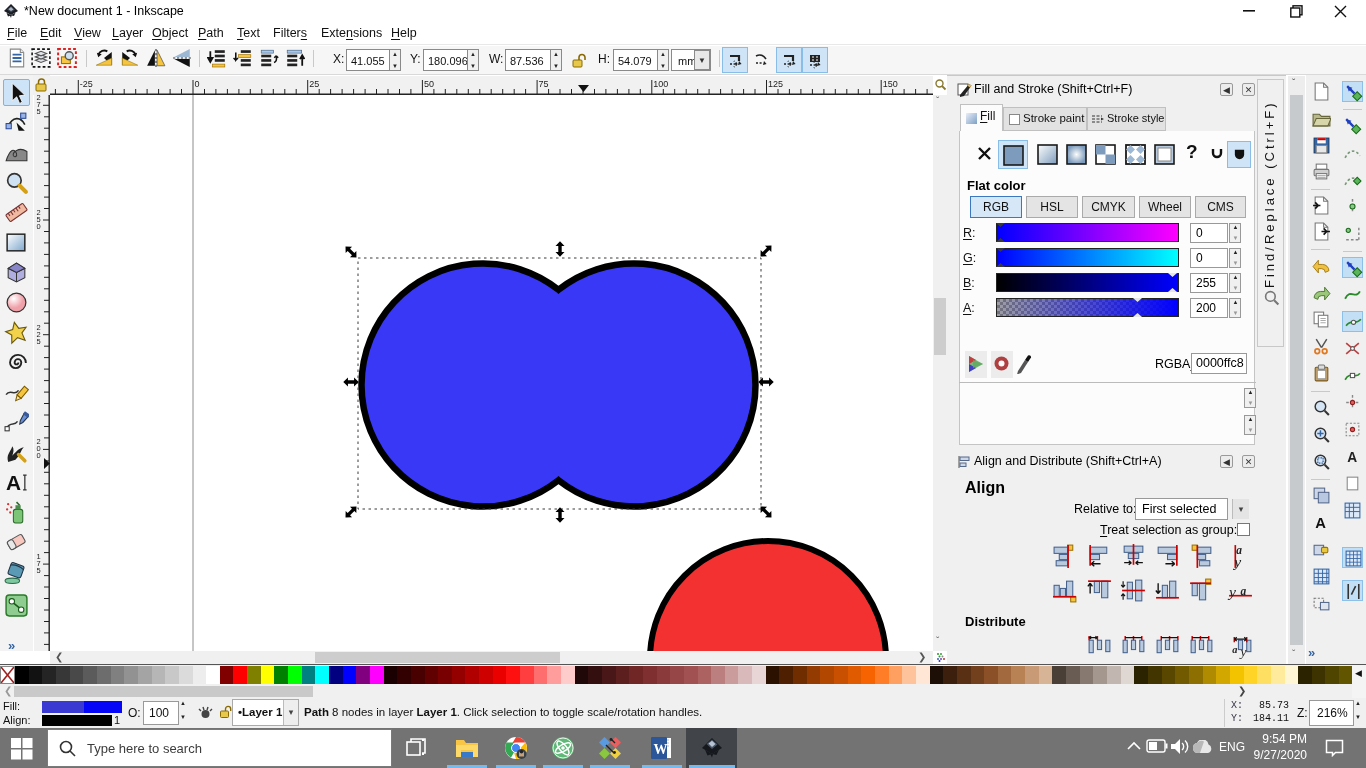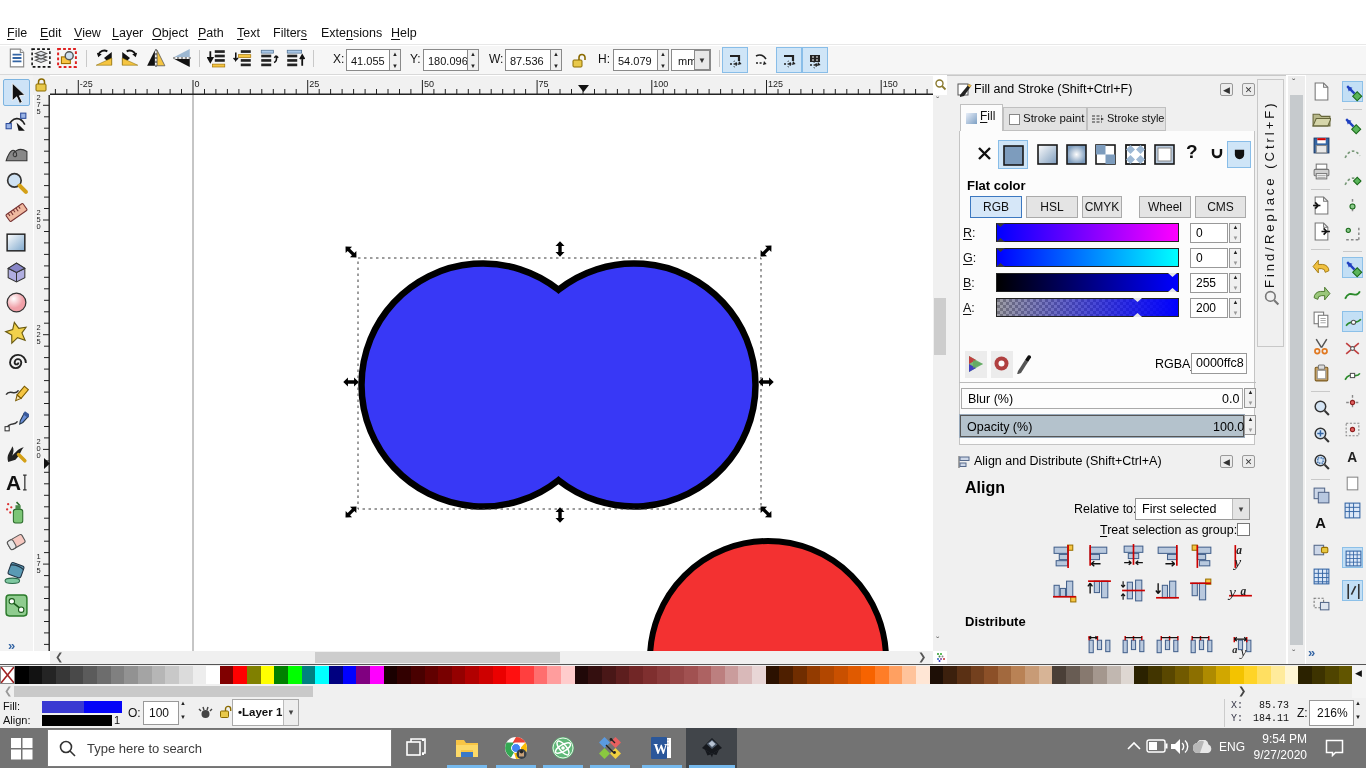--- a/index.html
+++ b/index.html
@@ -93,20 +93,39 @@
 .sbtn svg { width:19px; height:19px; margin:1px; }
 .cbtn.hl,.sbtn.hl { background:#c3dff5; border:1px solid #8cc0e8; }
 .csep { position:absolute; width:19px; height:1px; background:#c9c9c9; }
 .chev { position:absolute; color:#3465a4; font-size:13px; font-weight:bold; }
 u { text-decoration:underline; text-underline-offset:1.5px; }
 .bold { font-weight:bold; }
 </style></head>
 <body>
 <div id="root">
 
+<div id="titlebar">
+  <svg class="abs" style="left:3px;top:4px" width="16" height="15" viewBox="0 0 16 15">
+        <path d="M8 0 L15 7 L8 11 L1 7 Z" fill="#1a1d22"></path>
+        <path d="M3.5 8.7 L8 11 L12.5 8.7 L11 12 L8.6 11.5 L8 14 L7 11.8 L5 12.6 Z" fill="#1a1d22"></path>
+        <path d="M4 5.5 L8 2 L12 5.8 L8 8.5 Z" fill="#3c4450"></path>
+        <path d="M5.5 5.2 L8 3 L10.5 5.4 L8 7 Z" fill="#aab4c4"></path>
+      </svg>
+  <span id="title-text">*New document 1 - Inkscape</span>
+  <svg class="abs" style="left:1243px;top:10px" width="12" height="2">
+        <rect width="12" height="1.6" fill="#111"></rect>
+      </svg>
+  <svg class="abs" style="left:1290px;top:5px" width="13" height="13" viewBox="0 0 13 13">
+        <rect x="3" y="0.8" width="9" height="9" fill="none" stroke="#111" stroke-width="1.4"></rect>
+        <rect x="0.8" y="3" width="9" height="9" fill="#fff" stroke="#111" stroke-width="1.4"></rect>
+      </svg>
+  <svg class="abs" style="left:1334px;top:5px" width="13" height="13" viewBox="0 0 13 13">
+        <path d="M1 1 L12 12 M12 1 L1 12" stroke="#111" stroke-width="1.4"></path>
+      </svg>
+</div>
 
 <div id="menubar">
   <span style="left:7px"><u>F</u>ile</span>
   <span style="left:40px"><u>E</u>dit</span>
   <span style="left:74px"><u>V</u>iew</span>
   <span style="left:112px"><u>L</u>ayer</span>
   <span style="left:152px"><u>O</u>bject</span>
   <span style="left:198px"><u>P</u>ath</span>
   <span style="left:237px"><u>T</u>ext</span>
   <span style="left:273px">Filter<u>s</u></span>
@@ -658,21 +677,21 @@
         <path d="M3 3 v4 a4 4 0 0 0 8 0 V3" fill="none" stroke="#111" stroke-width="2.4"></path>
       </svg></div>
 <div class="ftbtn sel" style="left:1227px;top:141px;width:24px;height:27px">
       <svg style="left:5px;top:6px;width:13px;height:13px" viewBox="0 0 14 14">
         <path d="M2 2 h10 v5 a5 5 0 0 1 -10 0 z" fill="#111"></path>
       </svg>
     </div>
 <div class="abs bold" style="left:967px;top:178px;font-size:13px">Flat color</div>
 <div class="nbbtn sel" style="left:970px;width:52px">RGB</div>
 <div class="nbbtn" style="left:1026px;width:52px">HSL</div>
-<div class="nbbtn" style="left:1082px;width:40px">CMYK</div>
+<div class="nbbtn" style="left:1082px;width:53px">CMYK</div>
 <div class="nbbtn" style="left:1139px;width:52px">Wheel</div>
 <div class="nbbtn" style="left:1195px;width:51px">CMS</div>
 
 <span class="slabel" style="top:226px"><u>R</u>:</span>
 <div class="slider" style="top:223px;background:linear-gradient(to right,#0000ff,#ff00ff)"></div>
 <svg class="abs" style="left:996px;top:223px" width="10" height="19">
       <path d="M0 0 h9 l-4.5 4 z" fill="#3a3a3a"></path>
       <path d="M0 19 h9 l-4.5 -4 z" fill="#3a3a3a"></path>
     </svg>
 <div class="sspin" style="top:223px">0</div>
@@ -718,44 +737,36 @@
       <circle cx="8.5" cy="8.5" r="3" fill="#fcfcfc"></circle>
     </svg>
 <svg class="abs" style="left:1015px;top:352px" width="18" height="22" viewBox="0 0 18 22">
       <path d="M3 19 L10 8 l3 2 -7 11 -4 1.5 z" fill="#555"></path>
       <path d="M10 8 l3 2 3 -4.5 a2 2 0 0 0 -3 -2 z" fill="#111"></path>
     </svg>
 <div class="abs" style="left:1155px;top:357px;font-size:12.5px">RGBA<u>:</u></div>
 <div class="abs" style="left:1191px;top:353px;width:56px;height:21px;background:#fff;border:1px solid #999;font-size:12.5px;padding:2px 0 0 4px">0000ffc8</div>
 
 <div class="abs" style="left:959px;top:382px;width:297px;height:1px;background:#bbb"></div>
-<div class="abs" style="left:961px;top:388px;width:282px;height:21px;background:#fdfdfd;border:1px solid #aaa;font-size:12.5px">
-  <span class="abs" style="left:6px;top:3px">Blur (%)</span>
-      <span class="abs" style="left:260px;top:3px">0.0</span>
-</div>
 <div class="sarr" style="left:1244px;top:388px"></div>
-<div class="abs" style="left:960px;top:415px;width:284px;height:22px;background:#b4c2cc;border:1px solid #555;outline:1px solid #9ab;font-size:12.5px">
-  <span class="abs" style="left:6px;top:4px">Opacity (%)</span>
-      <span class="abs" style="left:252px;top:4px">100.0</span>
-</div>
 <div class="sarr" style="left:1244px;top:415px"></div>
 
 <div class="phead" style="top:453px">
   <svg class="abs" style="left:0;top:2px" width="14" height="14" viewBox="0 0 14 14">
         <path d="M1 1 v12" stroke="#555"></path>
         <rect x="2" y="2" width="9" height="3.5" fill="#cdd7e8" stroke="#55688a"></rect>
         <rect x="2" y="8" width="6" height="3.5" fill="#cdd7e8" stroke="#55688a"></rect>
       </svg>
   <span class="abs" style="left:16px;top:1px">Align and Distribute (Shift+Ctrl+A)</span>
   <div class="pheadbtn" style="left:1220px;top:455px;position:fixed">◀</div>
   <div class="pheadbtn" style="left:1242px;top:455px;position:fixed">✕</div>
 </div>
 <div class="abs bold" style="left:965px;top:479px;font-size:16px">Align</div>
 <div class="abs" style="left:1074px;top:502px;font-size:12.5px">Relative to:</div>
-<div class="abs" style="left:1135px;top:498px;width:115px;height:22px;background:#fff;border:1px solid #999;font-size:12.5px;padding:3px 0 0 6px">First selected</div>
+<div class="abs" style="left:1135px;top:498px;width:93px;height:22px;background:#fff;border:1px solid #999;font-size:12.5px;padding:3px 0 0 6px">First selected</div>
 <div class="abs" style="left:1232px;top:499px;width:17px;height:20px;background:#e4e4e4;border-left:1px solid #bbb;color:#444;font-size:9px;text-align:center;line-height:20px">▾</div>
 <div class="abs" style="left:1100px;top:523px;font-size:12.5px"><u>T</u>reat selection as group:</div>
 <div class="abs" style="left:1237px;top:523px;width:13px;height:13px;background:#fff;border:1px solid #777"></div>
 <svg class="aicn" style="left:1052px;top:543px" viewBox="0 0 26 26">
       <rect x="2" y="4" width="13" height="6" fill="#b9c9de" stroke="#44618c" stroke-width="1"></rect>
       <rect x="7" y="11" width="8" height="5" fill="#b9c9de" stroke="#44618c" stroke-width="1"></rect>
       <rect x="4" y="17" width="11" height="5" fill="#b9c9de" stroke="#44618c" stroke-width="1"></rect>
       <rect x="15" y="2" width="5" height="5" fill="#f5c542" stroke="#9a7000"></rect>
       <path d="M15.5 2 v22" stroke="#cc0000" stroke-width="1.6"></path>
     </svg>
@@ -1172,20 +1183,21 @@
         <circle cx="7.5" cy="9" r="4" fill="#444"></circle>
         <path d="M3 6 l-2 -2 M6 5 l-1 -3 M9 5 l1 -3 M12 6 l2 -2" stroke="#444" stroke-width="1.4"></path>
       </svg>
   <svg class="abs" style="left:219px;top:7px" width="13" height="14" viewBox="0 0 13 14">
         <rect x="1.5" y="6" width="8" height="6.5" rx="1" fill="#e8c84a" stroke="#8a6a00"></rect>
         <path d="M6.5 6 v-2 a2.6 2.6 0 0 1 5.2 0 V6" fill="none" stroke="#8a6a00" stroke-width="1.4"></path>
       </svg>
   <div class="abs" style="left:232px;top:1px;width:67px;height:27px;background:#fff;border:1px solid #aaa"></div>
   <span class="abs bold" style="left:238px;top:8px;font-size:11.5px">•Layer 1</span>
   <div class="abs" style="left:283px;top:2px;width:15px;height:25px;background:#eee;border-left:1px solid #bbb;color:#444;font-size:9px;text-align:center;line-height:25px">▾</div>
+  <span class="abs" style="left:304px;top:8px;font-size:11.5px"><b>Path</b> 8 nodes in layer <b>Layer 1</b>. Click selection to toggle scale/rotation handles.</span>
   <div class="abs" style="left:1224px;top:1px;width:1px;height:28px;background:#ccc"></div>
   <span class="abs" style="left:1231px;top:2px;font-family:'Liberation Mono',monospace;font-size:10px;color:#334">X:</span>
   <span class="abs" style="left:1253px;top:2px;font-family:'Liberation Mono',monospace;font-size:10px;width:36px;text-align:right">85.73</span>
   <span class="abs" style="left:1231px;top:15px;font-family:'Liberation Mono',monospace;font-size:10px;color:#334">Y:</span>
   <span class="abs" style="left:1247px;top:15px;font-family:'Liberation Mono',monospace;font-size:10px;width:42px;text-align:right">184.11</span>
   <span class="abs" style="left:1297px;top:8px;font-size:12px">Z:</span>
   <div class="abs" style="left:1309px;top:2px;width:45px;height:26px;background:#fff;border:1px solid #999;font-size:12px;padding:5px 0 0 7px">216%</div>
   <div class="abs" style="left:1355px;top:2px;width:10px;height:26px">
         <span class="abs" style="top:0;font-size:6px;color:#222">▲</span>
         <span class="abs" style="top:14px;font-size:6px;color:#222">▼</span>

